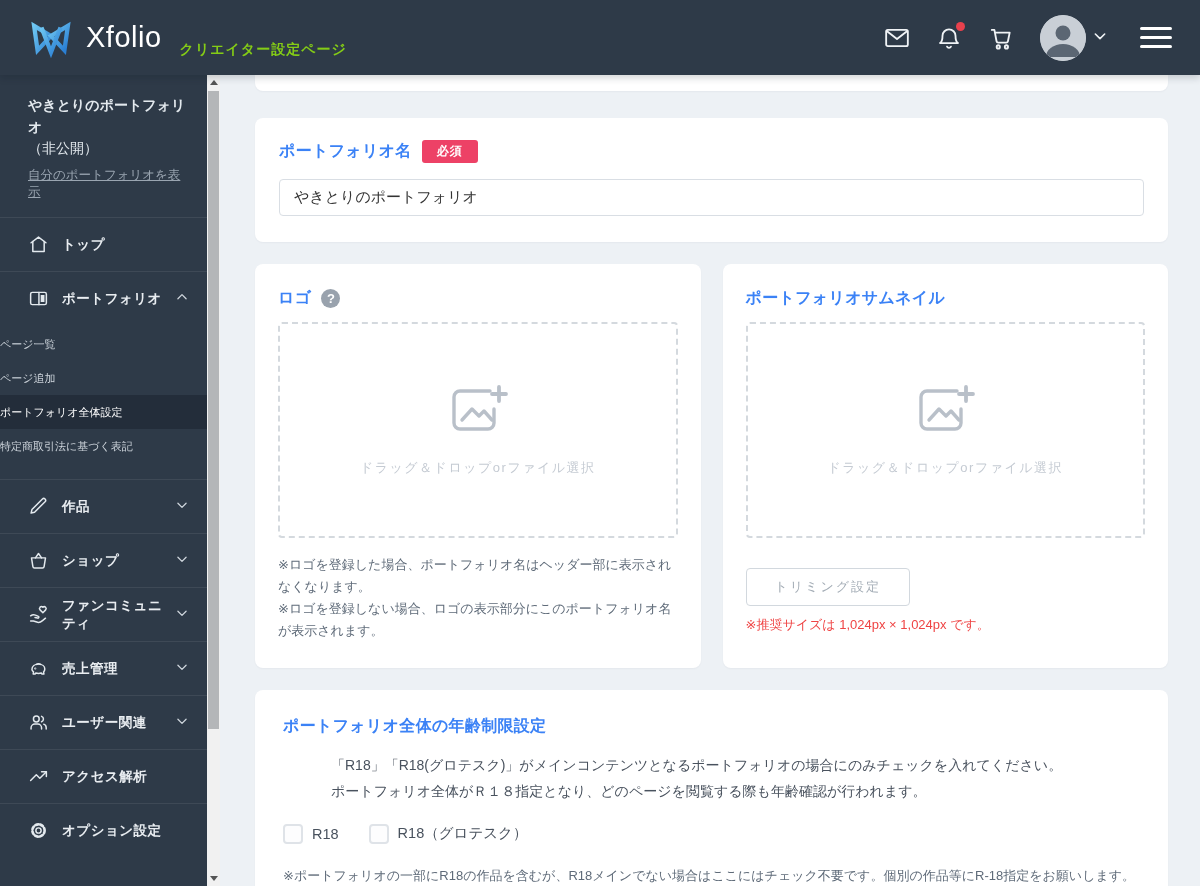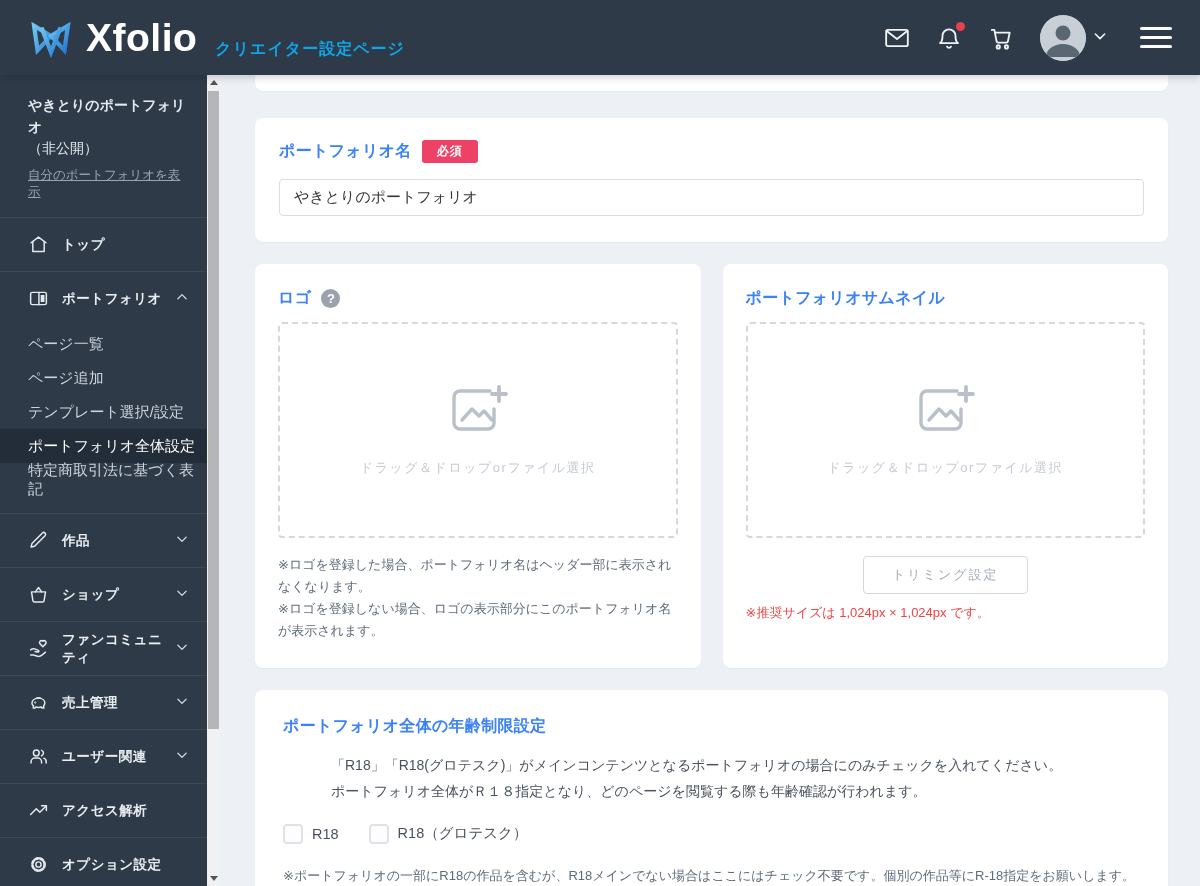--- a/index.html
+++ b/index.html
@@ -8,22 +8,22 @@
     font-family:"Liberation Sans","DejaVu Sans",sans-serif;
     background:#edf1f5; position:relative; color:#333;
   }
   
   .header {
     position:absolute; top:0; left:0; width:1200px; height:75px;
     background:#2e3a48; display:flex; align-items:center;
     padding:0 28px; z-index:20; box-shadow:0 3px 7px rgba(10,20,35,.18);
   }
   .brand-logo { width:46px; height:40px; margin-right:12px; flex:none; }
-  .brand-name { color:#fff; font-size:39px; font-weight:bold; letter-spacing:.5px; }
-  .header-subtitle { color:#0ea5e9; font-size:16px; font-weight:bold; margin-left:18px; margin-top:24px; letter-spacing:1px; }
+  .brand-name { color:#fff; font-size:29px; font-weight:normal; letter-spacing:.5px; }
+  .header-subtitle { color:#84cc16; font-size:14px; font-weight:bold; margin-left:18px; margin-top:24px; letter-spacing:1px; }
   .header-right { margin-left:auto; display:flex; align-items:center; gap:26px; }
   .hicon { width:26px; height:26px; position:relative; cursor:pointer; }
   .hicon svg { width:26px; height:26px; stroke:#f0f3f6; stroke-width:1.7; fill:none; stroke-linecap:round; stroke-linejoin:round; }
   .notif-dot { position:absolute; top:-3px; right:-3px; width:9px; height:9px; border-radius:50%; background:#e8414d; }
   .avatar-wrap { display:flex; align-items:center; gap:6px; cursor:pointer; }
   .avatar { width:46px; height:46px; border-radius:50%; overflow:hidden; background:#c9cfd6; }
   .chev-down svg { width:16px; height:16px; stroke:#f0f3f6; stroke-width:2.4; fill:none; stroke-linecap:round; stroke-linejoin:round; }
   .hamburger { display:flex; flex-direction:column; gap:6px; cursor:pointer; margin-left:6px; }
   .hamburger span { display:block; width:32px; height:3px; background:#fff; border-radius:2px; }
 
@@ -37,21 +37,21 @@
   .side-status { font-size:14px; font-weight:normal; line-height:1.55; color:#e3e9ee; }
   .side-link { display:inline-block; margin-top:7px; font-size:12.5px; color:#9aa5b1; text-decoration:underline; cursor:pointer; }
   .divider { border-top:1px solid rgba(255,255,255,.08); }
   .nav-item { display:flex; align-items:center; height:54px; padding:0 18px 0 28px; cursor:pointer; }
   .nav-item .nicon { width:21px; height:21px; margin-right:13px; flex:none; }
   .nav-item .nicon svg { width:21px; height:21px; stroke:#e3e9ee; stroke-width:1.7; fill:none; stroke-linecap:round; stroke-linejoin:round; }
   .nav-label { font-size:13.5px; font-weight:bold; color:#e9edf1; letter-spacing:.5px; }
   .nav-chevron { margin-left:auto; }
   .nav-chevron svg { width:14px; height:14px; stroke:#cfd6dd; stroke-width:2.2; fill:none; stroke-linecap:round; stroke-linejoin:round; }
   .sub-list { padding:2px 0 16px 0; }
-  .sub-item { height:34px; display:flex; align-items:center; padding-left:28px; font-size:15px; color:#ccd3da; cursor:pointer; }
+  .sub-item { height:34px; display:flex; align-items:center; font-size:11px; color:#ccd3da; cursor:pointer; }
   .sub-item.active { background:#232d3a; color:#fff; }
 
   
   .side-scroll { position:absolute; top:75px; left:207px; width:13px; height:811px; background:#f1f1f1; z-index:6; }
   .scroll-btn { position:absolute; left:0; width:13px; height:15px; display:flex; align-items:center; justify-content:center; cursor:pointer; }
   .scroll-btn.up { top:0; }
   .scroll-btn.down { bottom:0; }
   .tri-up { width:0; height:0; border-left:4px solid transparent; border-right:4px solid transparent; border-bottom:5px solid #555; }
   .tri-down { width:0; height:0; border-left:4px solid transparent; border-right:4px solid transparent; border-top:5px solid #555; }
   .scroll-thumb { position:absolute; left:1px; top:16px; width:11px; height:638px; background:#b4b6b8; cursor:pointer; }
@@ -71,21 +71,21 @@
   .two-col { display:flex; gap:22px; margin-top:22px; }
   .col-card { flex:1; padding:24px 23px 26px; }
   .help-icon { width:19px; height:19px; border-radius:50%; background:#99a2ad; color:#fff; font-size:13px; font-weight:bold; display:inline-flex; align-items:center; justify-content:center; cursor:pointer; }
   .dropzone {
     margin-top:13px; height:216px; border:2px dashed #d4d9de; border-radius:4px;
     display:flex; flex-direction:column; align-items:center; justify-content:center; gap:14px; cursor:pointer;
   }
   .dz-icon svg { width:64px; height:58px; }
   .dz-text { font-size:13px; color:#c5cbd3; letter-spacing:1.5px; }
   .card-notes { margin-top:16px; font-size:13px; line-height:1.7; color:#5f6b79; }
-  .trim-row { display:flex; justify-content:center; margin-top:18px; }
+  .trim-row { display:flex; justify-content:flex-start; margin-top:30px; }
   .trim-btn { background:#fff; border:1px solid #d2d8de; border-radius:4px; color:#a4adb6; font-size:13px; letter-spacing:2px; padding:9px 28px; cursor:pointer; font-family:inherit; }
   .size-note { margin-top:10px; font-size:13px; color:#ef4444; }
   .card-age { margin-top:22px; padding:26px 28px 30px; }
   .age-desc { margin-top:16px; font-size:14px; line-height:1.8; color:#49525e;margin-left:48px; }
   .cb-row { display:flex; align-items:center; gap:30px; margin-top:20px; }
   .cb-group { display:flex; align-items:center; gap:9px; cursor:pointer; }
   .cb-box { width:20px; height:20px; border:2px solid #dfe3e8; border-radius:4px; background:#fdfdfe; }
   .cb-label { font-size:14.5px; color:#49525e; }
   .age-notes { margin-top:20px; font-size:13px; line-height:1.85; color:#5f6b79; }
 </style>
@@ -181,21 +181,20 @@
     <span class="nav-chevron">
       <svg viewBox="0 0 24 24">
           <polyline points="5 15 12 8 19 15"></polyline>
         </svg>
     </span>
   </div>
 
   <div class="sub-list">
     <div class="sub-item">ページ一覧</div>
     <div class="sub-item">ページ追加</div>
-    <div class="sub-item">テンプレート選択/設定</div>
     <div class="sub-item active">ポートフォリオ全体設定</div>
     <div class="sub-item">特定商取引法に基づく表記</div>
   </div>
 
   <div class="nav-item divider">
     <span class="nicon">
       <svg viewBox="0 0 24 24">
           <path d="M16.5 3.5a2.1 2.1 0 0 1 3 3L7.5 18.5l-4 1 1-4z"></path>
         </svg>
     </span>

